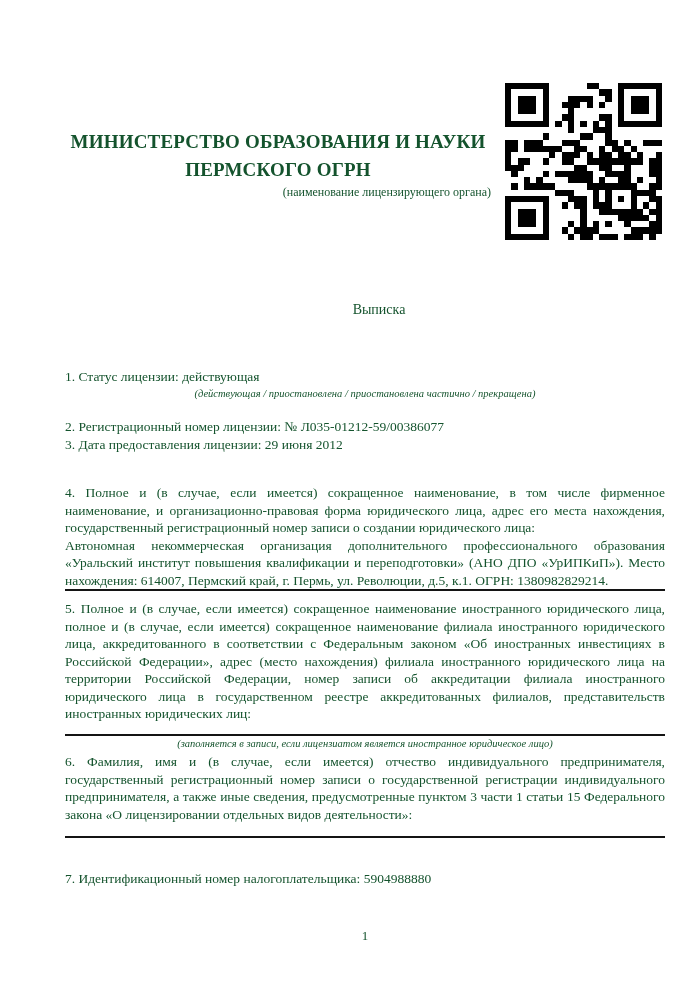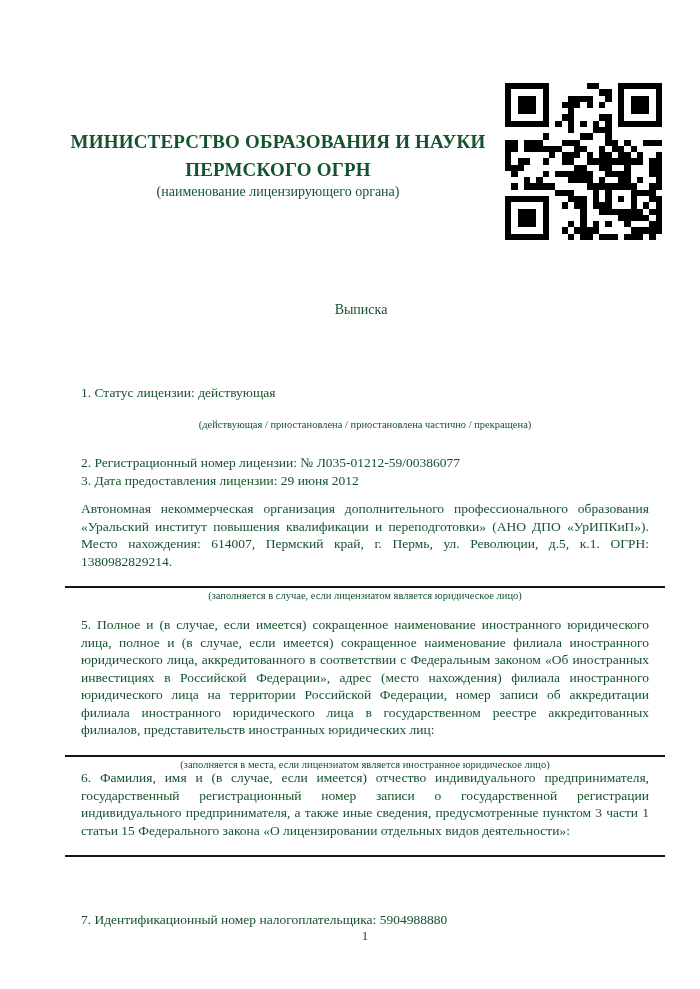--- a/index.html
+++ b/index.html
@@ -12,41 +12,41 @@
     overflow:hidden;
     padding-left:36px;
   }
   
   .ministry{
     position:absolute;left:65px;top:128px;width:426px;
     text-align:center;font-weight:bold;
     font-size:19px;line-height:28px;letter-spacing:.2px;
   }
   .ministry-caption{
-    font-weight:normal;font-size:14px;line-height:14px;margin-top:1px;letter-spacing:0;
+    font-weight:normal;font-size:12px;line-height:14px;margin-top:1px;letter-spacing:0;text-align:right;
   }
   .qr{
     position:absolute;left:505px;top:83px;width:157px;height:157px;
   }
   
   .doc-title{
-    position:absolute;left:61px;top:301px;width:600px;
+    position:absolute;left:79px;top:301px;width:600px;
     text-align:center;font-size:14px;line-height:18px;
   }
   
   .item{
     position:absolute;left:65px;width:600px;
     font-size:13.5px;line-height:17.5px;
   }
-  .item p{margin:16px;padding:0;}
+  .item p{margin:0;padding:0;}
   .para{text-align:justify;}
   .caption{
     text-align:center;font-size:10.5px;line-height:13px;
   }
-  .item .caption{margin-top:1px;}
+  .item .caption{margin-top:1px;font-style:italic;}
   .rule{
     border-top:2.5px solid #141414;height:0;width:600px;
   }
   .pagenum{
     position:absolute;left:65px;top:928px;width:600px;
     text-align:center;font-size:13px;line-height:16px;
   }
 </style>
 </head>
 <body>
@@ -376,44 +376,44 @@
 
   <div class="doc-title">
     <div>Выписка</div>
   </div>
 
   <section class="item" style="top:368px">
     <p>1. Статус лицензии: действующая</p>
     <p class="caption">(действующая / приостановлена / приостановлена частично / прекращена)</p>
   </section>
 
-  <section class="item" style="top:438px">
+  <section class="item" style="top:418px">
     <p>2. Регистрационный номер лицензии: № Л035-01212-59/00386077</p>
   </section>
 
-  <section class="item" style="top:456px">
+  <section class="item" style="top:436px">
     <p>3. Дата предоставления лицензии: 29 июня 2012</p>
   </section>
 
   <section class="item" style="top:484px">
+    <p class="para">4. Полное и (в случае, если имеется) сокращенное наименование, в том числе фирменное наименование, и организационно-правовая форма юридического лица, адрес его места нахождения, государственный регистрационный номер записи о создании юридического лица:</p>
     <p class="para">Автономная некоммерческая организация дополнительного профессионального образования «Уральский институт повышения квалификации и переподготовки» (АНО ДПО «УрИПКиП»). Место нахождения: 614007, Пермский край, г. Пермь, ул. Революции, д.5, к.1. ОГРН: 1380982829214.</p>
     <div class="rule"></div>
-    <p class="caption">(заполняется в случае, если лицензиатом является юридическое лицо)</p>
   </section>
 
   <section class="item" style="top:600px">
     <p class="para">5. Полное и (в случае, если имеется) сокращенное наименование иностранного юридического лица, полное и (в случае, если имеется) сокращенное наименование филиала иностранного юридического лица, аккредитованного в соответствии с Федеральным законом «Об иностранных инвестициях в Российской Федерации», адрес (место нахождения) филиала иностранного юридического лица на территории Российской Федерации, номер записи об аккредитации филиала иностранного юридического лица в государственном реестре аккредитованных филиалов, представительств иностранных юридических лиц:</p>
     <div class="rule" style="margin-top:11px"></div>
-    <p class="caption">(заполняется в места, если лицензиатом является иностранное юридическое лицо)</p>
+    <p class="caption">(заполняется в записи, если лицензиатом является иностранное юридическое лицо)</p>
   </section>
 
   <section class="item" style="top:753px">
     <p class="para">6. Фамилия, имя и (в случае, если имеется) отчество индивидуального предпринимателя, государственный регистрационный номер записи о государственной регистрации индивидуального предпринимателя, а также иные сведения, предусмотренные пунктом 3 части 1 статьи 15 Федерального закона «О лицензировании отдельных видов деятельности»:</p>
     <div class="rule" style="margin-top:13px"></div>
   </section>
 
-  <section class="item" style="top:895px">
+  <section class="item" style="top:870px">
     <p>7. Идентификационный номер налогоплательщика: 5904988880</p>
   </section>
 
   <div class="pagenum">1</div>
 
 </div>
 
 </body></html>

